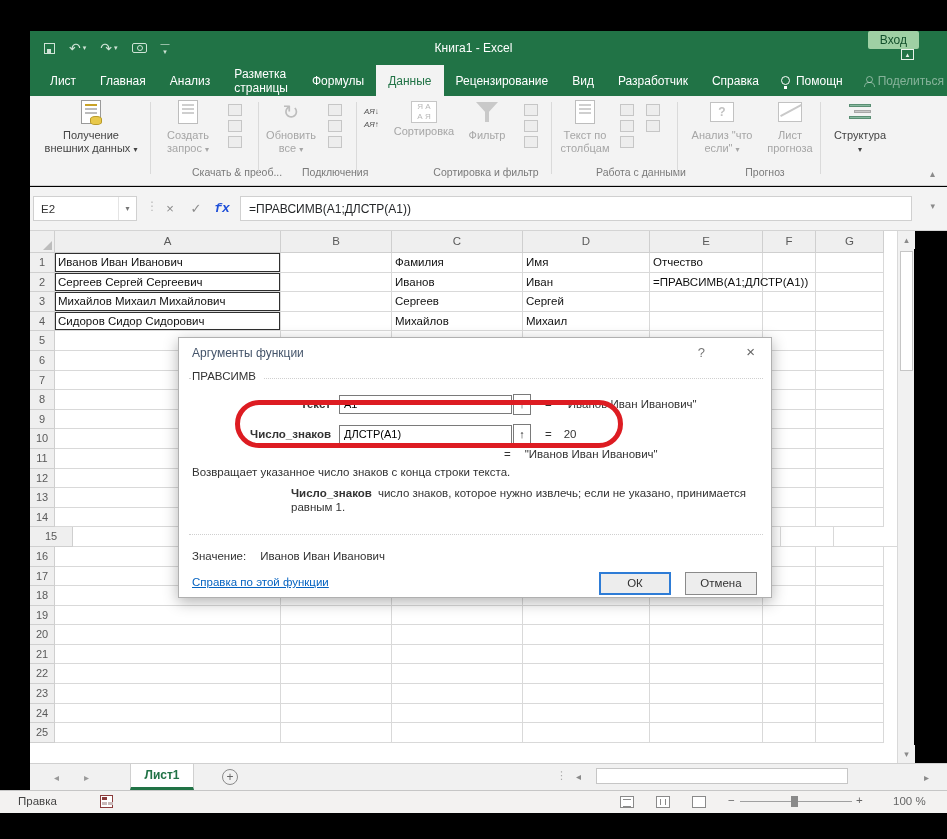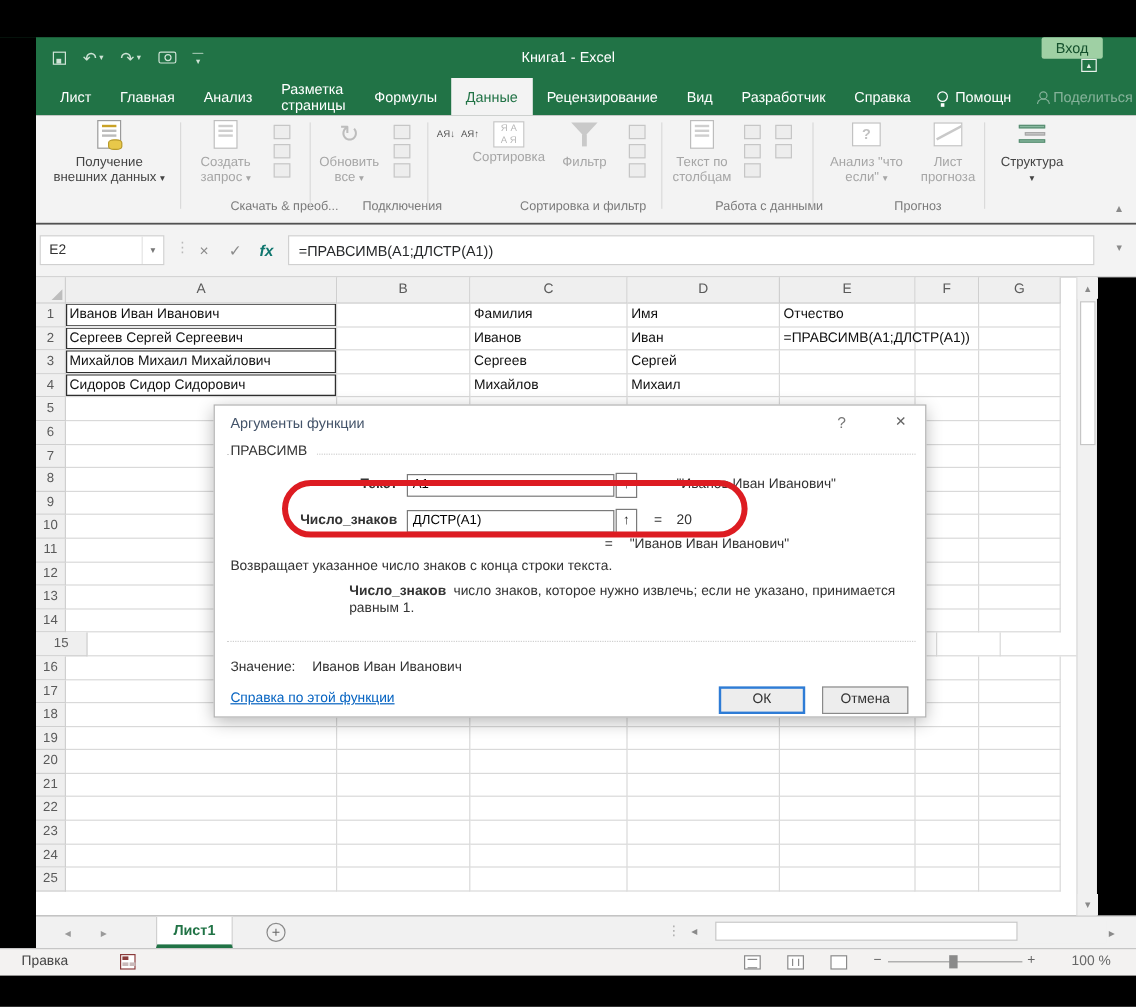--- a/index.html
+++ b/index.html
@@ -52,33 +52,33 @@
   .funnel { width:0; height:0; border-left:11px solid transparent; border-right:11px solid transparent; border-top:12px solid #c9c9c9; margin:2px auto 0; position:relative; }
   .funnel:after { content:""; position:absolute; left:-2px; top:-2px; width:4px; height:10px; background:#c9c9c9; }
   .tbl-q { width:24px; height:20px; border:1px solid #c2c2c2; background:#fff; margin:2px auto 0; display:flex; align-items:center; justify-content:center; color:#c2c2c2; font-size:12px; font-weight:bold; }
   .chart-g { width:24px; height:20px; border:1px solid #c2c2c2; background:#fff; margin:2px auto 0; position:relative; overflow:hidden; }
   .chart-g:after { content:""; position:absolute; left:2px; bottom:4px; width:24px; height:2px; background:#c9c9c9; transform:rotate(-28deg); transform-origin:left bottom; }
   .outline-ic { width:22px; height:20px; margin:2px auto 0; display:flex; flex-direction:column; gap:3px; padding-top:2px; }
   .outline-ic div { height:3px; background:#88b9a0; border:1px solid #5b8f74; }
   .outline-ic div:nth-child(2) { margin-left:5px; background:#c8c8c8; border-color:#a8a8a8; }
   .minicol { position:absolute; display:flex; flex-direction:column; gap:4px; }
   .mini { width:14px; height:12px; border:1px solid #c6c6c6; background:#ededed; }
-  .sort-mini { position:absolute; display:flex; flex-direction:row; gap:5px; font-size:8px; color:#555; line-height:8px; }
+  .sort-mini { position:absolute; display:flex; flex-direction:column; gap:5px; font-size:8px; color:#555; line-height:8px;font-style:italic; }
   .sort-mini span { letter-spacing:0; }
   .sort-big { width:26px; height:22px; border:1px solid #c6c6c6; background:#fff; color:#b8b8b8; font-size:8px; line-height:10px; text-align:center; margin:1px auto 2px; }
   #ribbon-collapse { position:absolute; right:12px; top:72px; color:#8a8a8a; font-size:10px; }
 
   
   #fbar { position:absolute; left:0; top:187px; width:947px; height:44px; background:#f3f3f3; border-bottom:1px solid #d4d4d4; }
   #namebox { position:absolute; left:33px; top:9px; width:104px; height:25px; background:#fff; border:1px solid #d0d0d0; font-size:11.5px; color:#333; display:flex; align-items:center; }
   #namebox .nb-val { padding-left:7px; flex:1; }
   #namebox .nb-arrow { width:18px; color:#777; font-size:8px; text-align:center; border-left:1px solid #e4e4e4; line-height:23px; }
   #fbar .dots { position:absolute; left:146px; top:12px; color:#b9b9b9; font-size:12px; letter-spacing:1px; }
   .fbtn { position:absolute; top:9px; width:24px; height:25px; display:flex; align-items:center; justify-content:center; color:#8a8a8a; font-size:13px; }
-  #fx-btn { font-family:Liberation Sans, sans-serif; font-style:italic; font-weight:bold; color:#0f766e; font-size:13px; }
+  #fx-btn { font-family:Liberation Mono, monospace; font-style:italic; font-weight:bold; color:#1d4ed8; font-size:13px; }
   #formula-field { position:absolute; left:240px; top:9px; width:672px; height:25px; background:#fff; border:1px solid #d0d0d0; font-size:12px; color:#26282a; display:flex; align-items:center; padding-left:8px; }
   #fbar-expand { position:absolute; right:12px; top:14px; color:#8a8a8a; font-size:9px; }
 
   
   #sheet { position:absolute; left:30px; top:231px; width:884px; height:532px; background:#fff; }
   #colhdr { display:flex; height:22px; }
   .chcell { border-right:1px solid #cfcfcf; border-bottom:1px solid #cfcfcf; background:#efefef; color:#5a5a5a; font-size:11.5px; text-align:center; line-height:21px; flex:none; }
   #corner { position:relative; }
   #corner:after { content:""; position:absolute; right:2px; bottom:2px; border-left:9px solid transparent; border-bottom:9px solid #bdbdbd; }
   .grow { display:flex; height:19.6px; }

